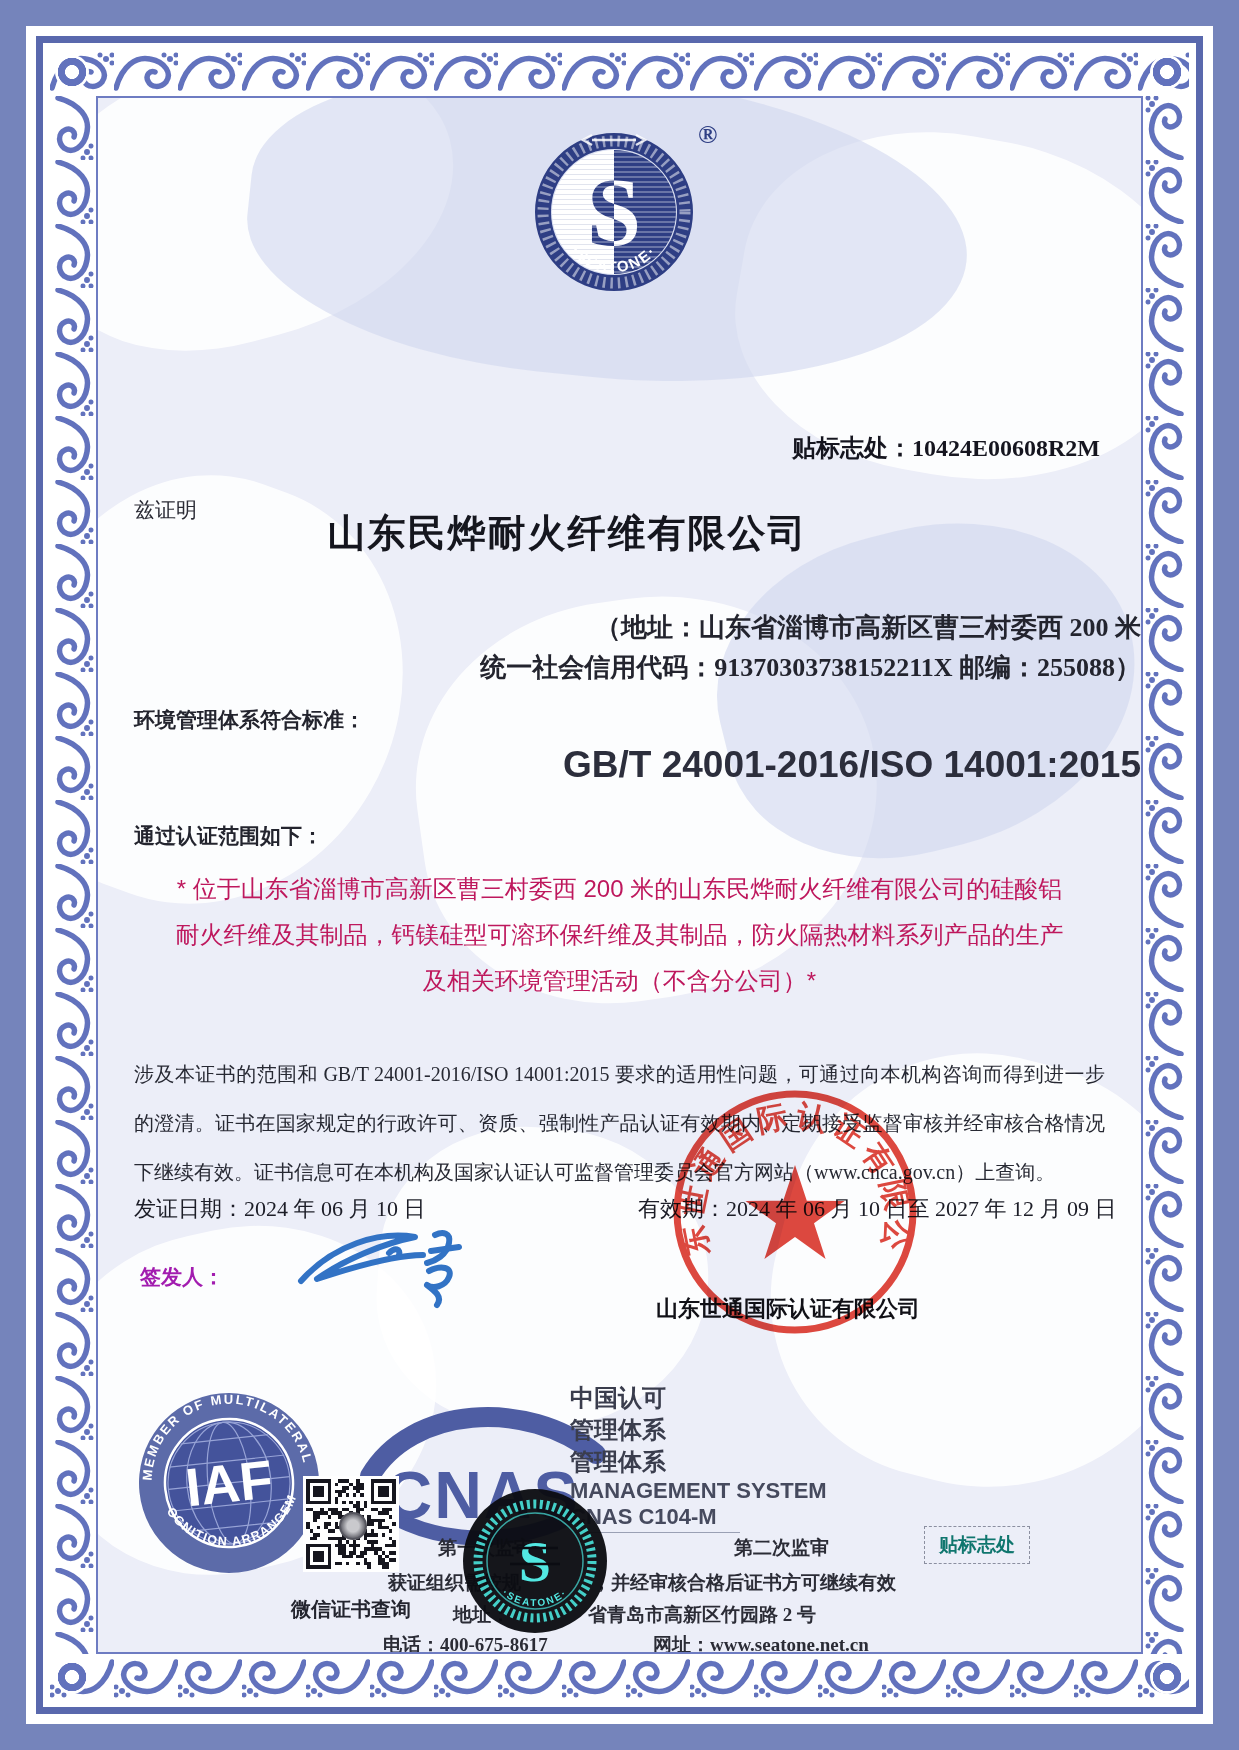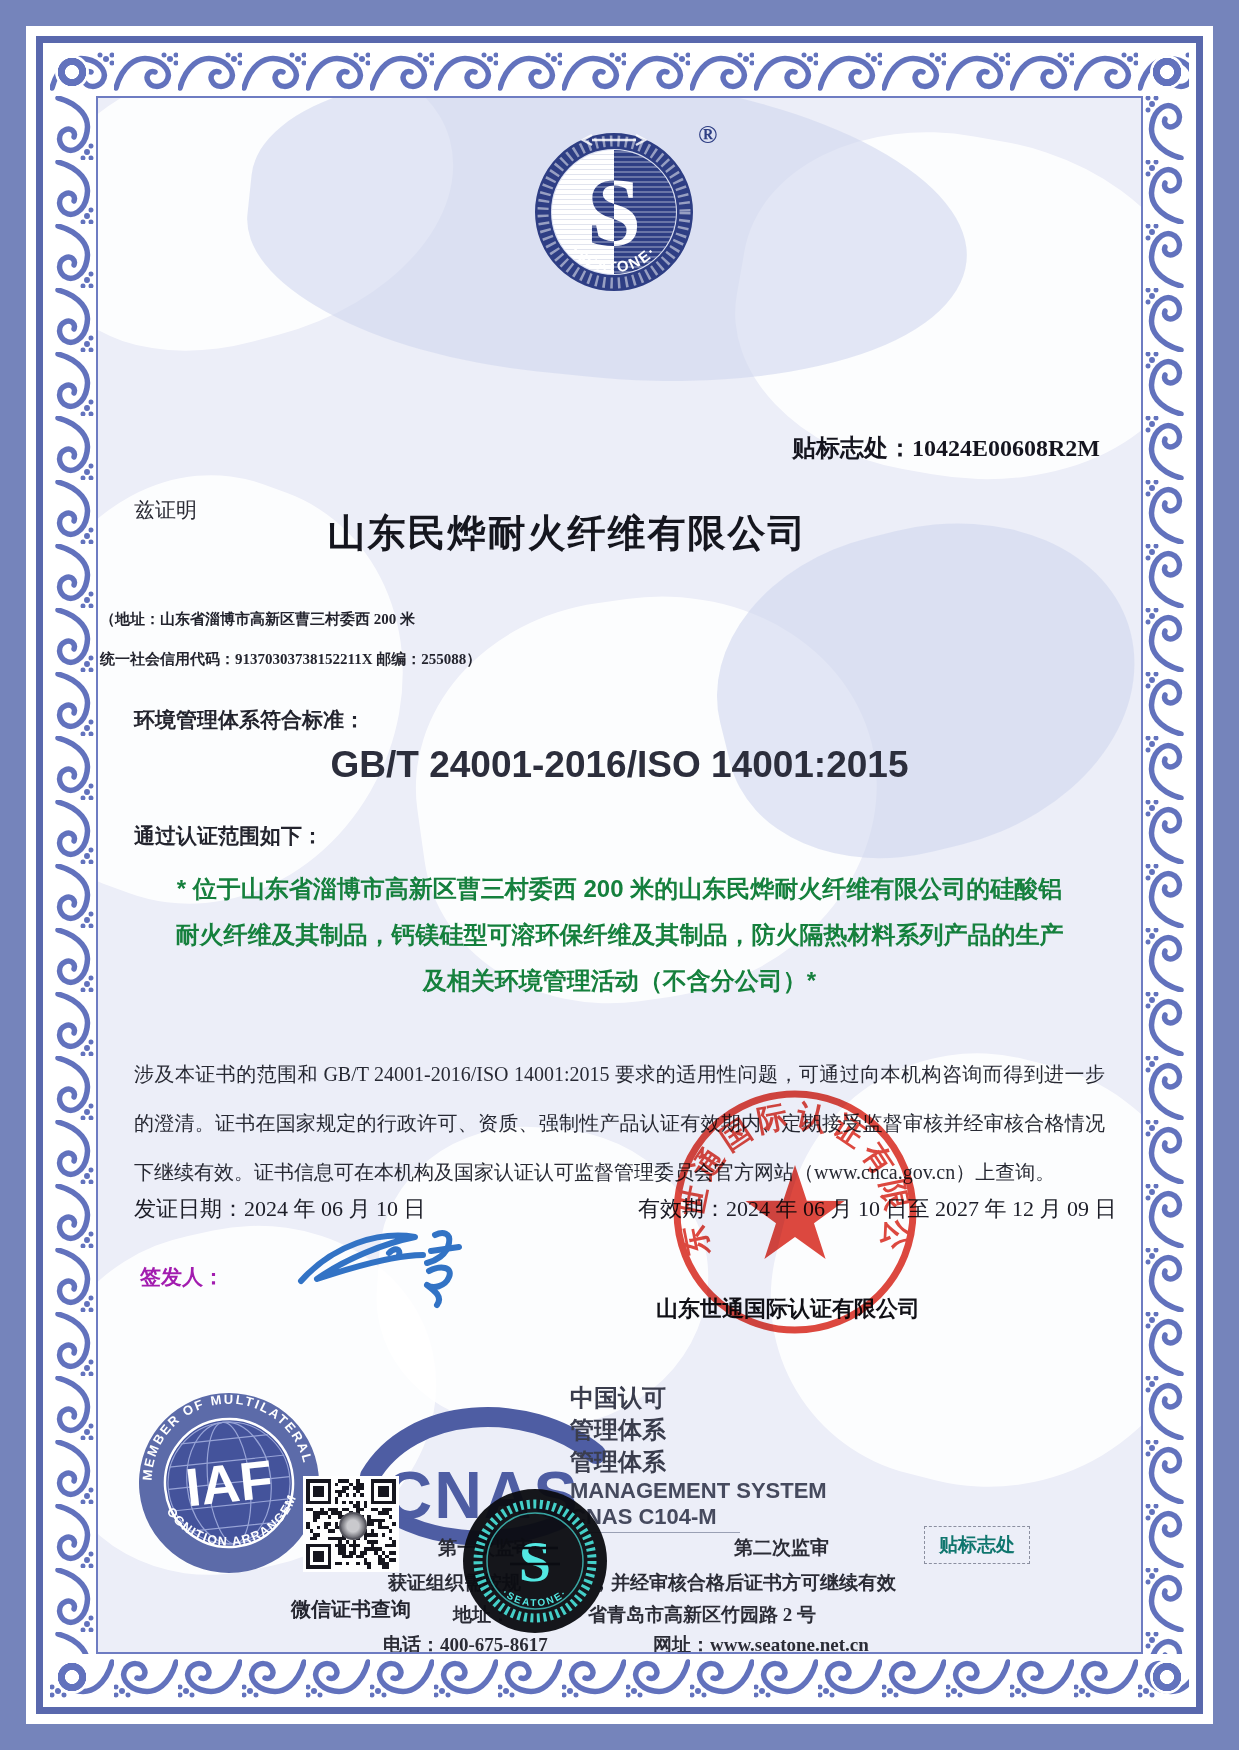--- a/index.html
+++ b/index.html
@@ -23,28 +23,28 @@
   .wm.w{background:rgba(255,255,255,.85);}
   .wm.l{background:rgba(208,215,238,.6);}
   
   .abs{position:absolute;z-index:2;}
   .title{left:0;right:0;top:222px;text-align:center;font-size:46px;font-weight:bold;
     letter-spacing:30px;color:#191a28;transform:translateX(-42px);white-space:nowrap;}
   .certno{top:334px;right:41px;font-size:24px;font-weight:bold;color:#15151f;}
   .certify{top:398px;left:36px;font-size:21px;color:#2a2b35;}
   .company{left:0;right:0;top:410px;text-align:center;font-size:38px;font-weight:bold;
     font-family:"Liberation Sans","DejaVu Sans",sans-serif;color:#15161e;letter-spacing:2px;transform:translateX(-52px);}
-  .addr{left:2px;right:0;text-align:left;font-size:15px;font-weight:bold;color:#23242e;}
+  .addr{left:2px;right:0;text-align:right;font-size:26px;font-weight:bold;color:#23242e;}
   .addr1{top:512px}.addr2{top:552px}
   .lbl{left:36px;font-size:21px;font-weight:bold;color:#23242e;}
   .stdlbl{top:608px}.scopelbl{top:724px}
-  .standard{left:0;right:0;top:646px;text-align:center;font-size:37px;font-weight:600;
+  .standard{left:0;right:0;top:646px;text-align:right;font-size:37px;font-weight:600;
     font-family:"Liberation Sans","DejaVu Sans",sans-serif;color:#2c2e3c;}
-  .scope{left:0;right:0;top:768px;text-align:center;font-size:24px;font-weight:bold;line-height:46px;
-    font-family:"Liberation Sans","DejaVu Sans",sans-serif;color:#15803d;}
+  .scope{left:0;right:0;top:768px;text-align:center;font-size:24px;font-weight:normal;line-height:46px;
+    font-family:"Liberation Sans","DejaVu Sans",sans-serif;color:#be185d;}
   .legal{left:36px;right:36px;top:952px;font-size:20px;line-height:49px;color:#272933;
     text-align:justify;}
   .dates{font-size:22px;color:#1c1d27;font-weight:normal;}
   .issue{left:36px;top:1096px}.valid{left:540px;top:1096px}
   .signer{left:42px;top:1165px;font-size:21px;font-weight:bold;color:#a21caf;}
   .issuer{left:520px;top:1196px;width:340px;text-align:center;font-size:22px;font-weight:bold;color:#101016;z-index:2;}
   .sig{left:195px;top:1125px;z-index:3;}
   .stamp{left:562px;top:979px;z-index:4;mix-blend-mode:multiply;opacity:.92;}
   .iaf{left:26px;top:1290px;transform:rotate(-6deg);z-index:2;}
   .cnas{left:258px;top:1298px;z-index:2;}

